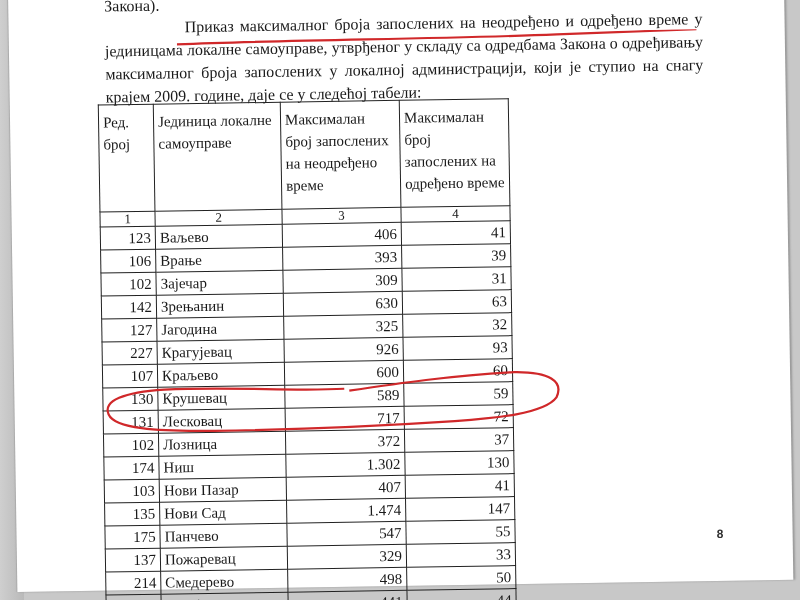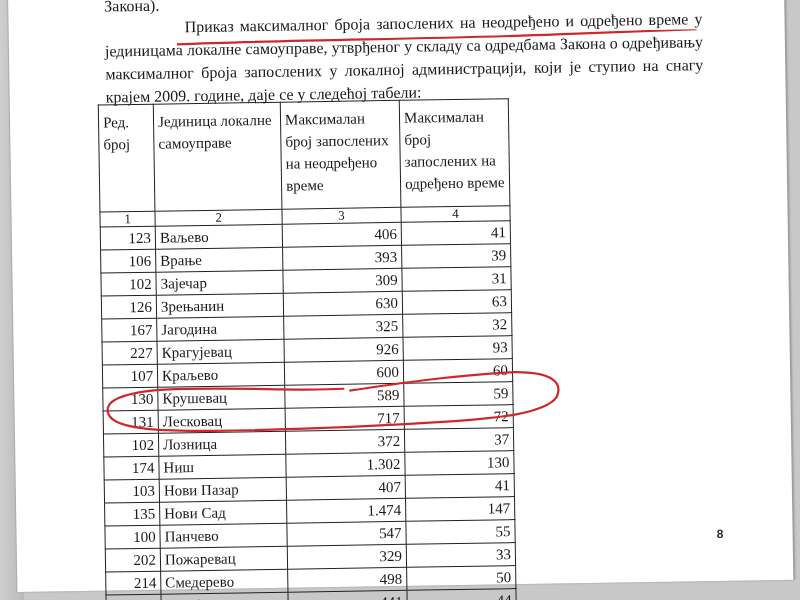--- a/index.html
+++ b/index.html
@@ -107,27 +107,27 @@
           <td class="num">393</td>
           <td class="num">39</td>
         </tr>
       <tr class="row">
           <td class="idx">102</td>
           <td>Зајечар</td>
           <td class="num">309</td>
           <td class="num">31</td>
         </tr>
       <tr class="row">
-          <td class="idx">126</td>
+          <td class="idx">142</td>
           <td>Зрењанин</td>
           <td class="num">630</td>
           <td class="num">63</td>
         </tr>
       <tr class="row">
-          <td class="idx">167</td>
+          <td class="idx">127</td>
           <td>Јагодина</td>
           <td class="num">325</td>
           <td class="num">32</td>
         </tr>
       <tr class="row">
           <td class="idx">227</td>
           <td>Крагујевац</td>
           <td class="num">926</td>
           <td class="num">93</td>
         </tr>
@@ -167,27 +167,27 @@
           <td class="num">407</td>
           <td class="num">41</td>
         </tr>
       <tr class="row">
           <td class="idx">135</td>
           <td>Нови Сад</td>
           <td class="num">1.474</td>
           <td class="num">147</td>
         </tr>
       <tr class="row">
-          <td class="idx">100</td>
+          <td class="idx">175</td>
           <td>Панчево</td>
           <td class="num">547</td>
           <td class="num">55</td>
         </tr>
       <tr class="row">
-          <td class="idx">202</td>
+          <td class="idx">137</td>
           <td>Пожаревац</td>
           <td class="num">329</td>
           <td class="num">33</td>
         </tr>
       <tr class="row">
           <td class="idx">214</td>
           <td>Смедерево</td>
           <td class="num">498</td>
           <td class="num">50</td>
         </tr>

